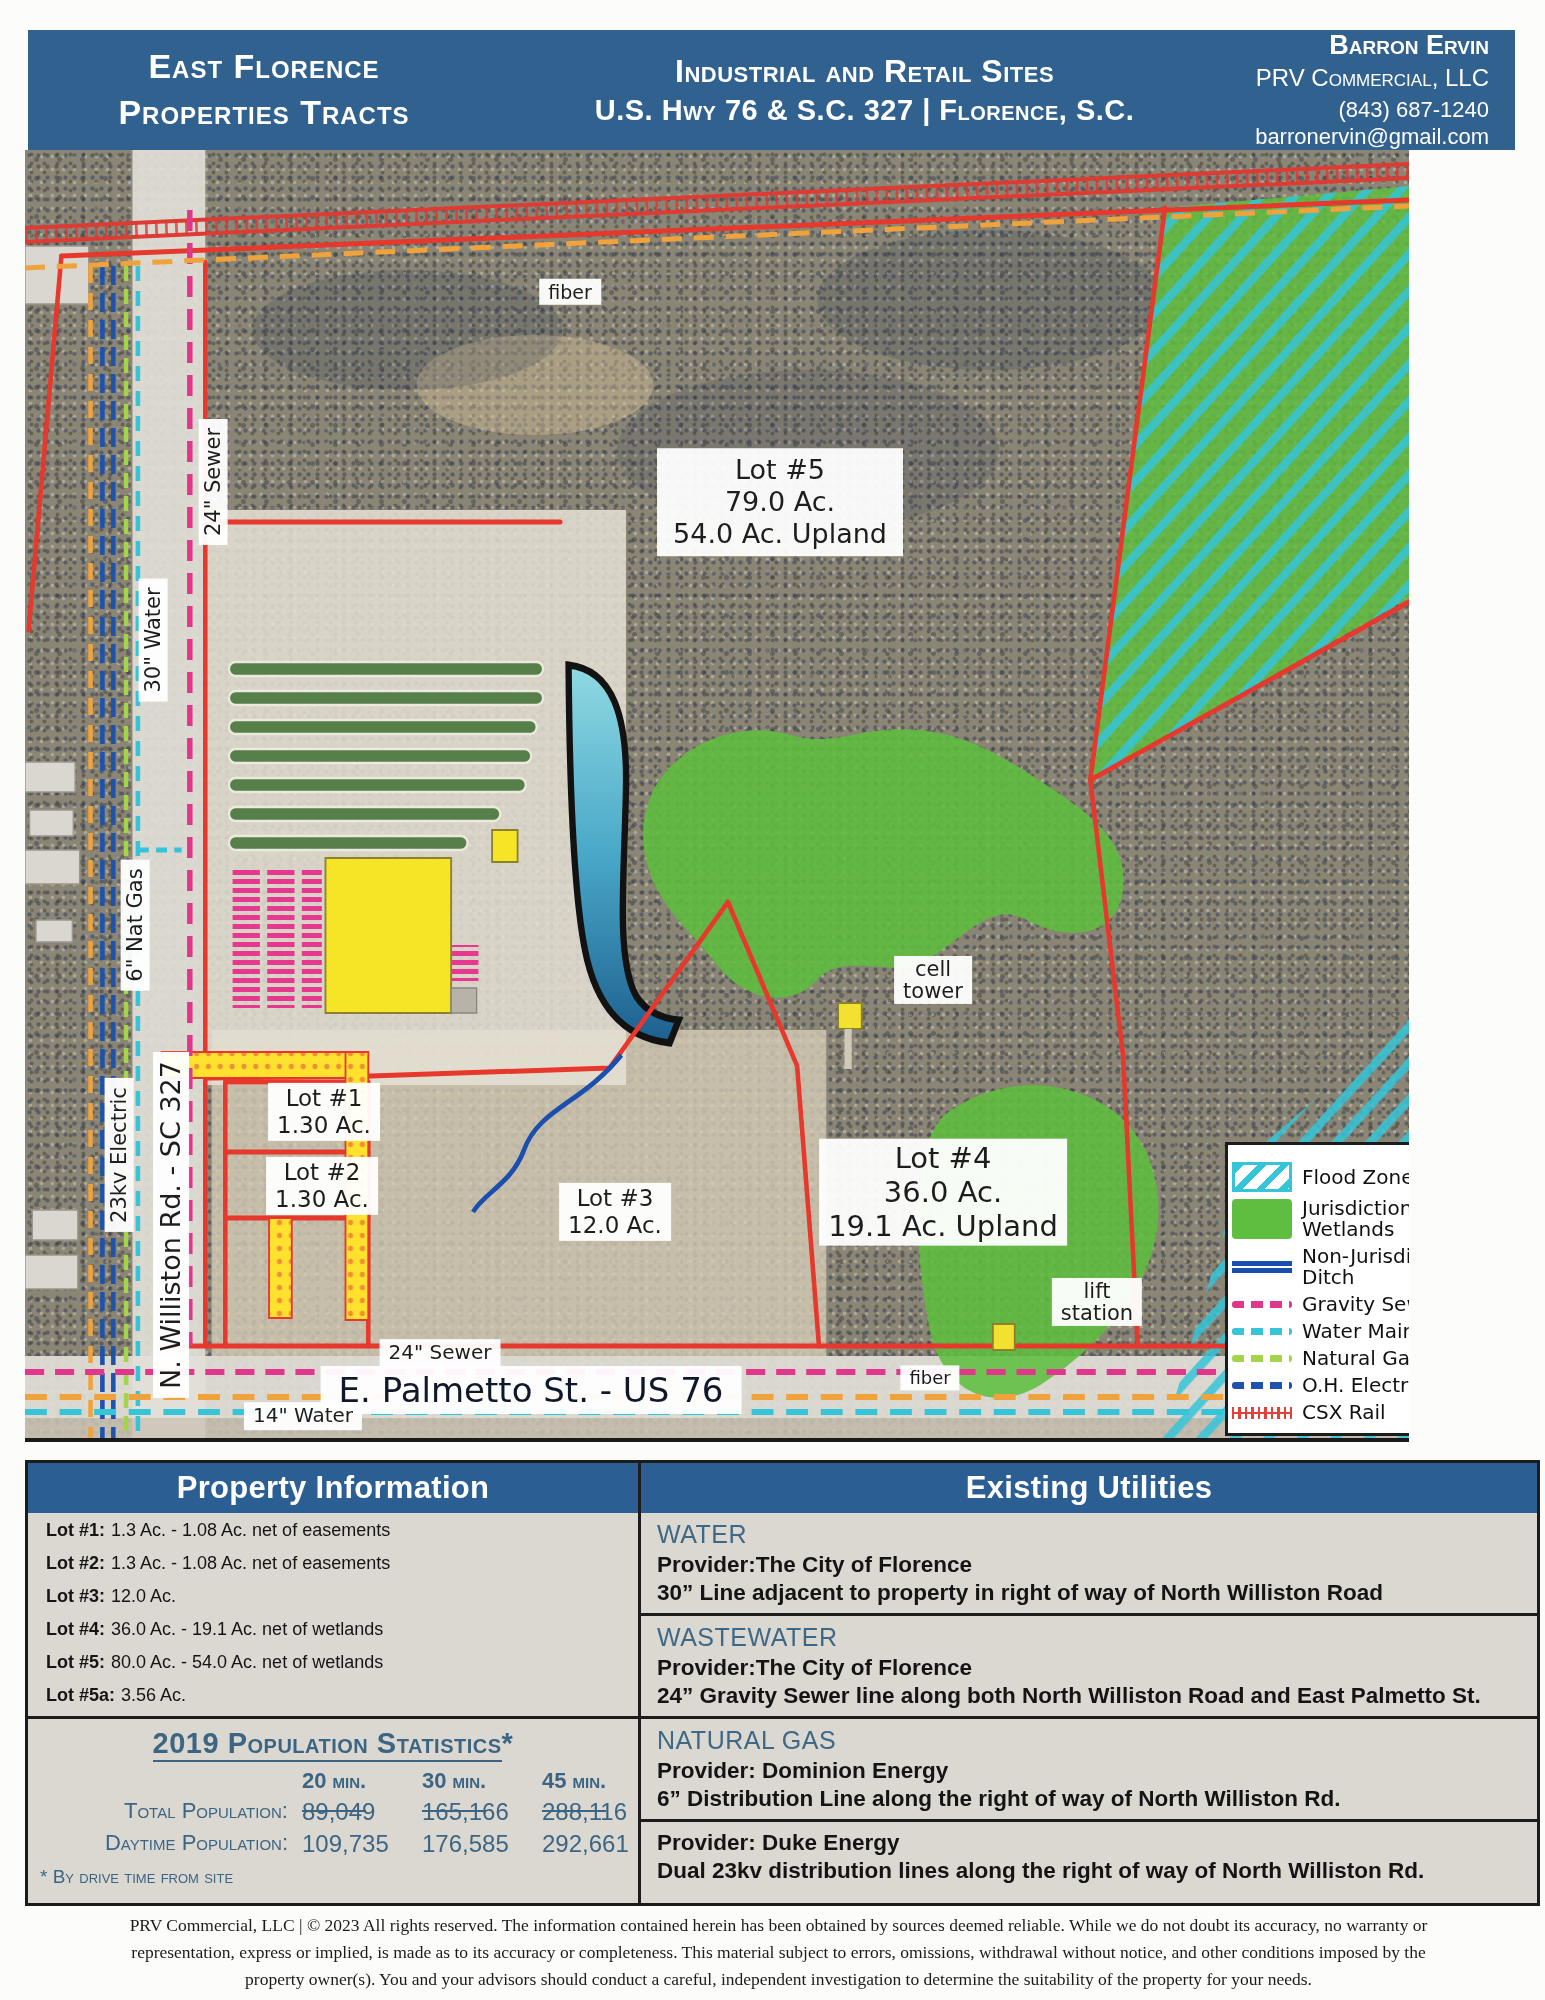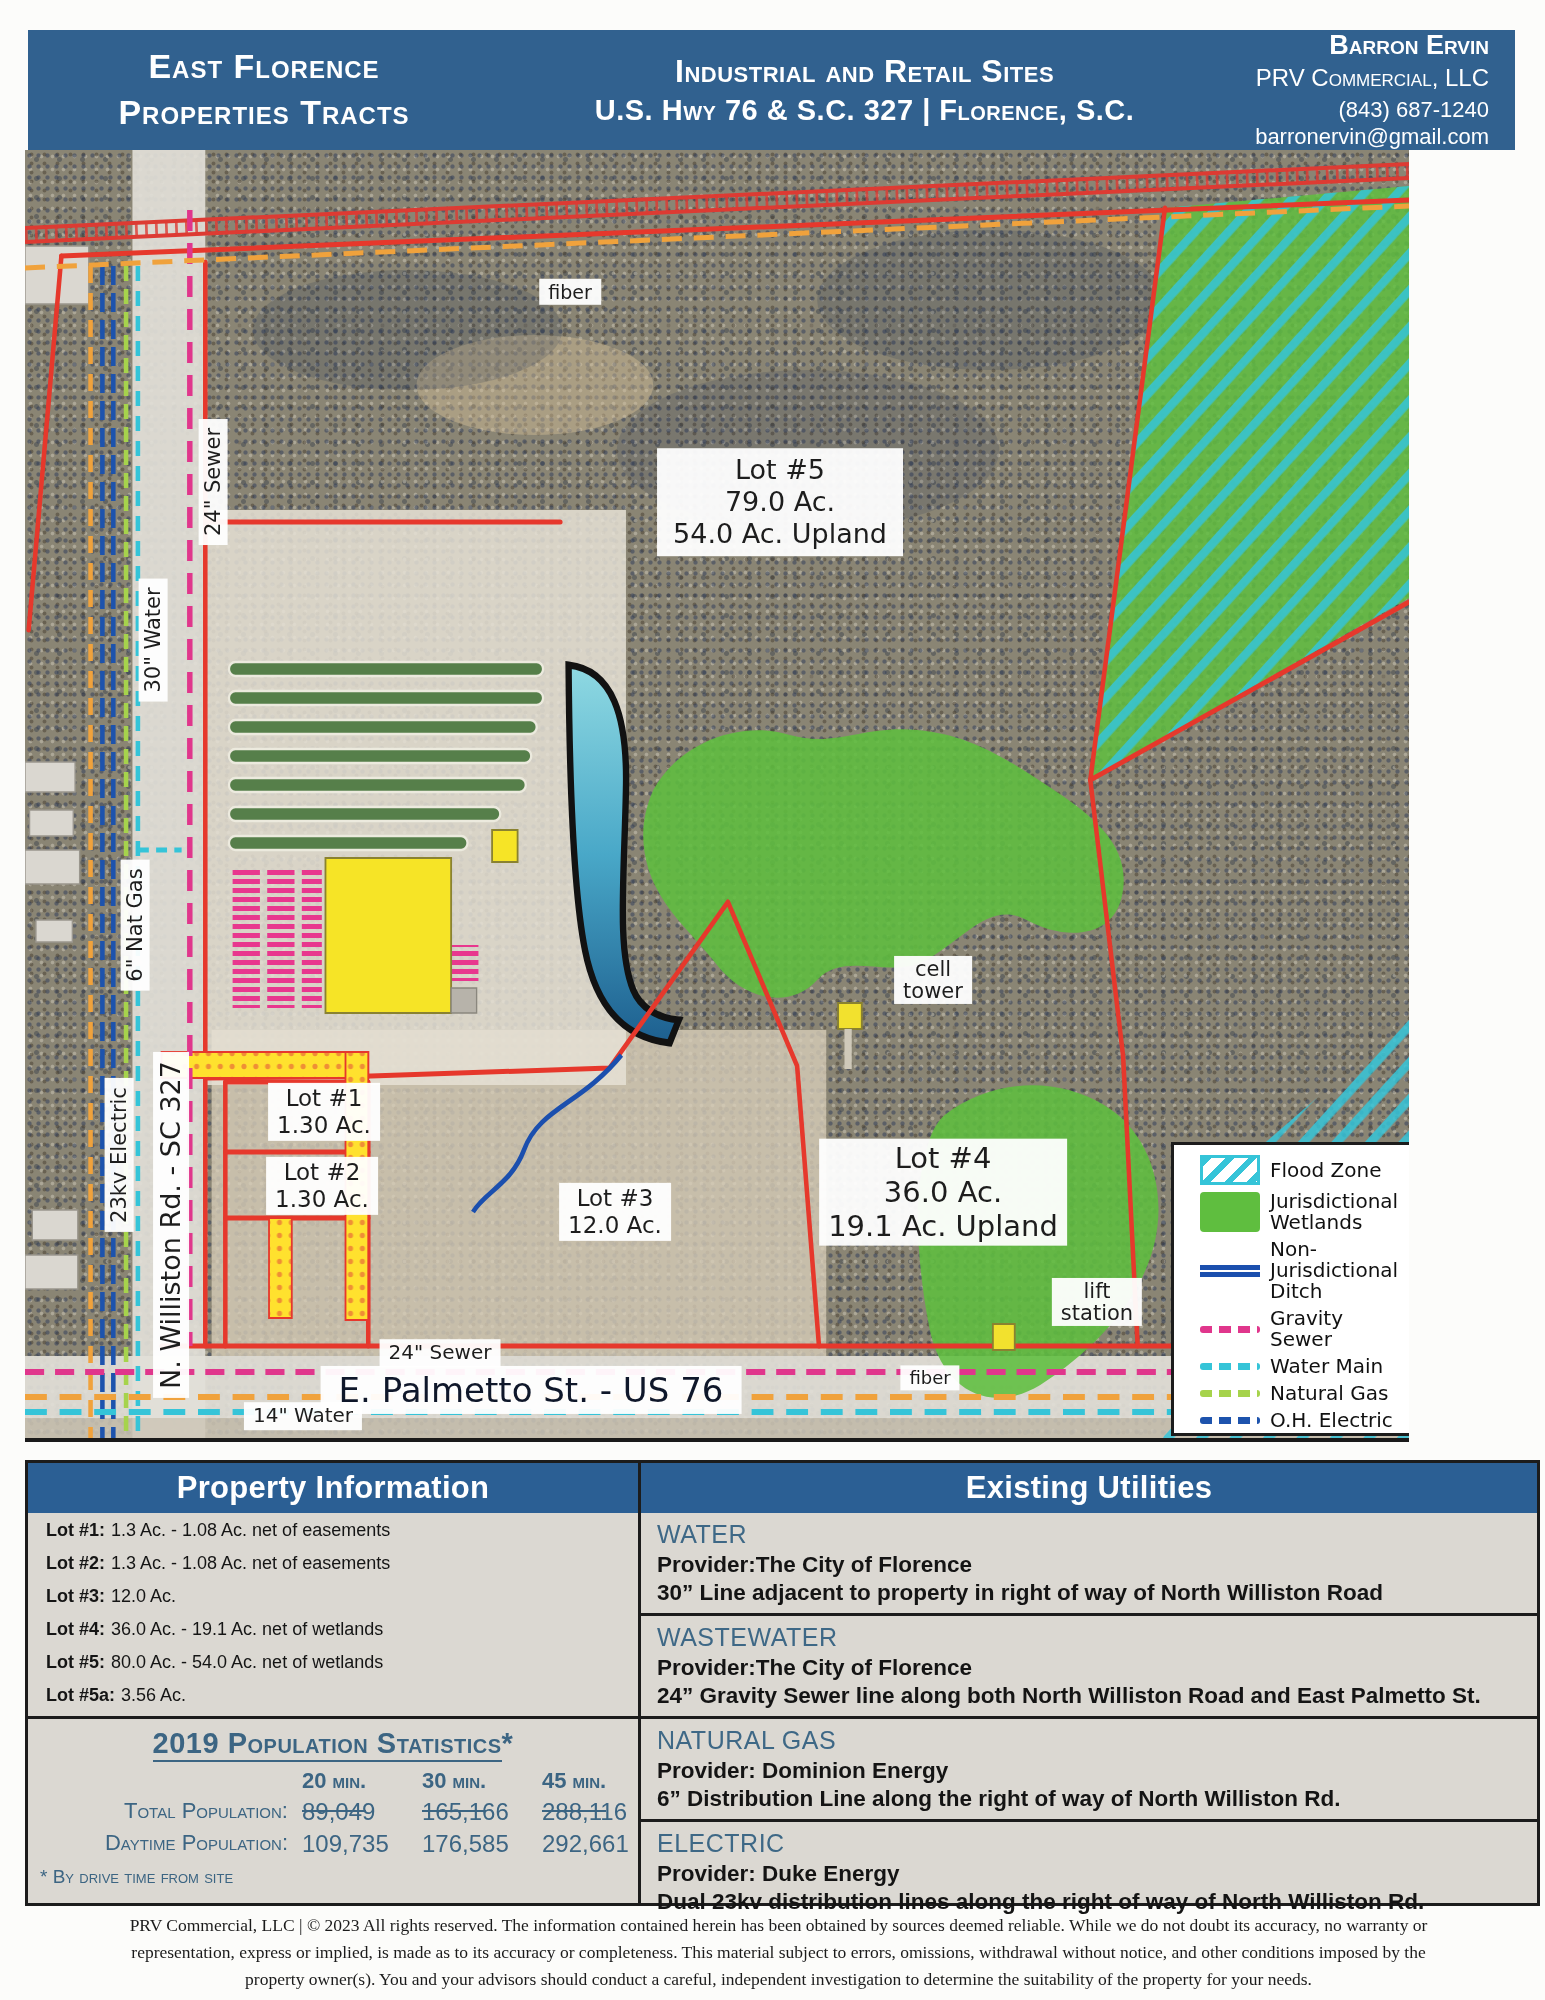--- a/index.html
+++ b/index.html
@@ -28,23 +28,23 @@
          radial-gradient(circle, rgba(62,52,38,.45) 0 1.4px, transparent 2.4px),
          radial-gradient(circle, rgba(224,218,202,.40) 0 1.3px, transparent 2.3px),
          radial-gradient(circle, rgba(30,40,60,.35) 0 2px, transparent 3px);
        background-size:9px 11px,13px 9px,11px 13px,23px 19px;}
   .map svg{position:absolute;left:0;top:0;width:100%;height:100%;}
   .mlabel{position:absolute;transform:translate(-50%,-50%);background:rgba(255,255,255,.95);
           color:#1d1d1d;font-family:"DejaVu Sans",sans-serif;font-size:21px;line-height:1.18;
           padding:2px 9px;text-align:center;white-space:pre-line;}
   .rot{transform:translate(-50%,-50%) rotate(-90deg);}
   
-  .legend{position:absolute;left:1146px;top:992px;width:264px;height:294px;background:#fff;
-          border:3px solid #1c1c1c;box-sizing:border-box;padding:10px 26px;display:flex;
-          flex-direction:column;gap:6px;font-family:"DejaVu Sans",sans-serif;}
+  .legend{position:absolute;left:1200px;top:992px;width:264px;height:294px;background:#fff;
+          border:3px solid #1c1c1c;box-sizing:border-box;padding:10px 4px;display:flex;
+          flex-direction:column;gap:6px;font-family:"DejaVu Sans",sans-serif;justify-content:flex-end;}
   .lrow{display:flex;align-items:center;gap:10px;}
   .ltx{font-size:20px;color:#111;line-height:1.05;}
   .lic{flex:0 0 60px;}
   .lg-flood{height:30px;border:3px solid #35c4d8;box-sizing:border-box;
             background:repeating-linear-gradient(135deg,#35c4d8 0 6px,#fff 6px 16px);}
   .lg-wet{height:40px;background:#5fbe3f;border-radius:4px;}
   .lg-ditch{height:12px;border-top:5px solid #1b4fae;border-bottom:5px solid #1b4fae;box-sizing:border-box;width:58px;}
   .lg-dash{height:7px;border-radius:3px;}
   .c-sew{background:repeating-linear-gradient(90deg,#e0368c 0 12px,transparent 12px 19px);}
   .c-wat{background:repeating-linear-gradient(90deg,#35c4d8 0 12px,transparent 12px 19px);}
@@ -327,21 +327,20 @@
         <div class="ul">24” Gravity Sewer line along both North Williston Road and East Palmetto St.</div>
       </div>
       <div class="hr"></div>
       <div class="usec">
         <div class="uh">NATURAL GAS</div>
         <div class="ul">Provider: Dominion Energy</div>
         <div class="ul">6” Distribution Line along the right of way of North Williston Rd.</div>
       </div>
       <div class="hr"></div>
       <div class="usec">
-        <div class="uh">ELECTRIC</div>
         <div class="ul">Provider: Duke Energy</div>
         <div class="ul">Dual 23kv distribution lines along the right of way of North Williston Rd.</div>
       </div>
     </div>
   </div>
 
   <div class="disc">
     <div>PRV Commercial, LLC |  © 2023 All rights reserved. The information contained herein has been obtained by sources deemed reliable. While we do not doubt its accuracy, no warranty or</div>
     <div>representation, express or implied, is made as to its accuracy or completeness.  This material subject to errors, omissions, withdrawal without notice, and other conditions imposed by the</div>
     <div>property owner(s).  You and your advisors should conduct a careful, independent investigation to determine the suitability of the property for your needs.</div>

